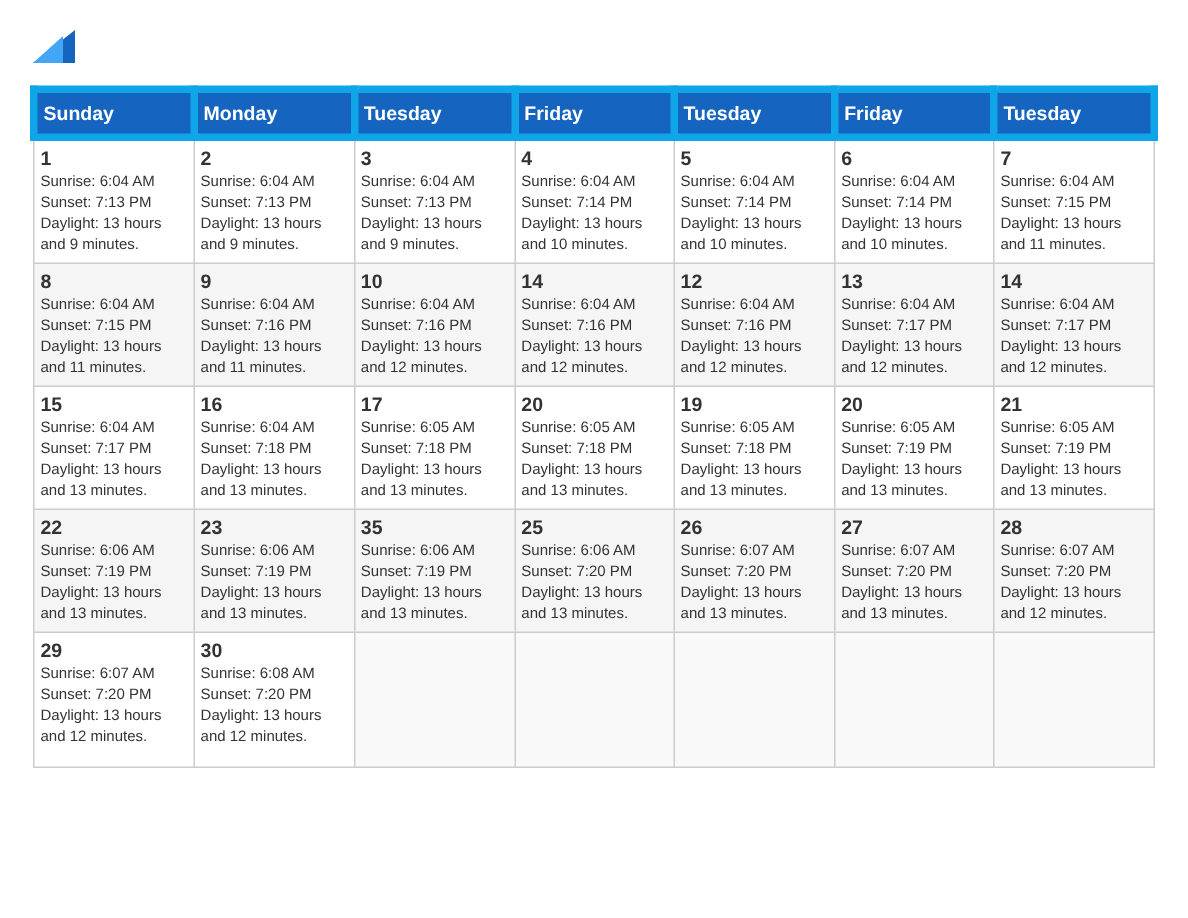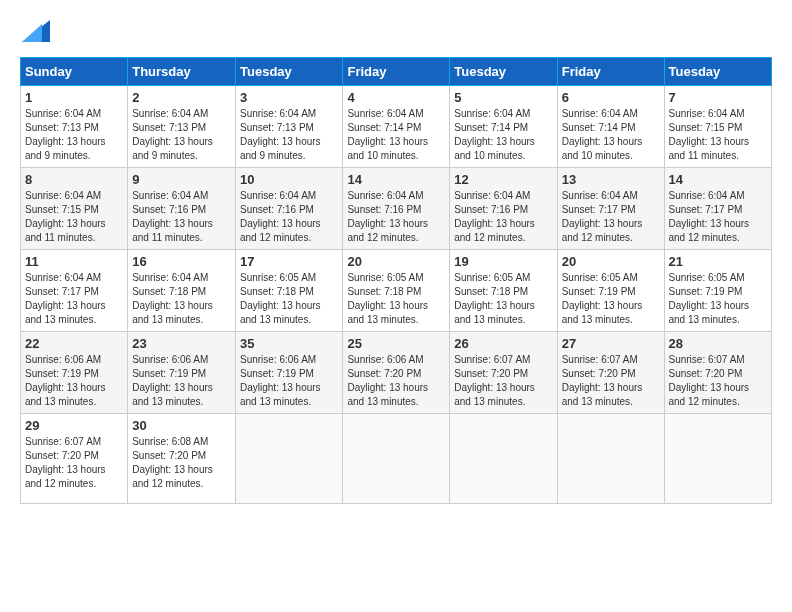--- a/index.html
+++ b/index.html
@@ -52,21 +52,21 @@
       border-collapse: collapse;
       font-size: 11px;
     }
     .calendar-table th {
       background-color: #1565c0;
       color: #fff;
       padding: 6px 4px;
       text-align: left;
       font-size: 13px;
       font-weight: bold;
-      border: 1px solid #0ea5e9;
+      border: 5px solid #0ea5e9;
     }
     .calendar-table td {
       border: 1px solid #ccc;
       vertical-align: top;
       padding: 4px;
       width: 110px;
       min-height: 80px;
       height: 80px;
       background: #fff;
     }
@@ -111,21 +111,21 @@
   <div class="title-area">
     <div class="month-title"></div>
     <div class="location-title"></div>
   </div>
 </div>
 
 <table class="calendar-table">
   <thead>
     <tr>
     <th>Sunday</th>
-        <th>Thursday</th>
+        <th>Monday</th>
         <th>Tuesday</th>
         <th>Friday</th>
         <th>Tuesday</th>
         <th>Friday</th>
         <th>Tuesday</th>
       </tr>
   </thead>
   <tbody id="calendar-body">
   <tr>
         <td>
@@ -182,21 +182,21 @@
           <span class="day-number">13</span>
           <div class="day-info">Sunrise: 6:04 AM<br>Sunset: 7:17 PM<br>Daylight: 13 hours<br>and 12 minutes.</div>
         </td>
         <td>
           <span class="day-number">14</span>
           <div class="day-info">Sunrise: 6:04 AM<br>Sunset: 7:17 PM<br>Daylight: 13 hours<br>and 12 minutes.</div>
         </td>
       </tr>
       <tr>
         <td>
-          <span class="day-number">11</span>
+          <span class="day-number">15</span>
           <div class="day-info">Sunrise: 6:04 AM<br>Sunset: 7:17 PM<br>Daylight: 13 hours<br>and 13 minutes.</div>
         </td>
         <td>
           <span class="day-number">16</span>
           <div class="day-info">Sunrise: 6:04 AM<br>Sunset: 7:18 PM<br>Daylight: 13 hours<br>and 13 minutes.</div>
         </td>
         <td>
           <span class="day-number">17</span>
           <div class="day-info">Sunrise: 6:05 AM<br>Sunset: 7:18 PM<br>Daylight: 13 hours<br>and 13 minutes.</div>
         </td>

